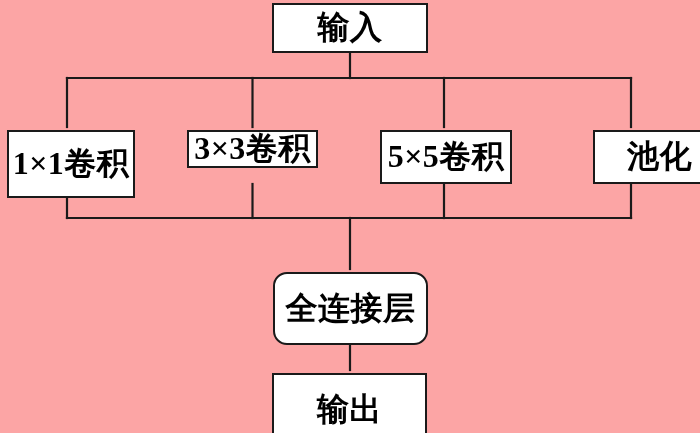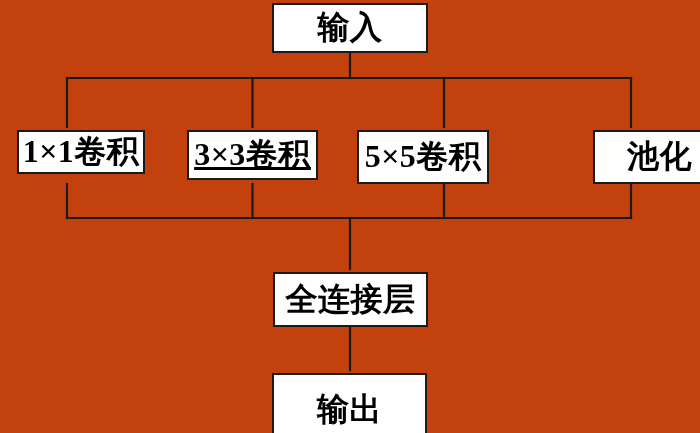--- a/index.html
+++ b/index.html
@@ -4,21 +4,21 @@
 <style>
   html, body {
     margin: 0;
     padding: 0;
     background: #ffffff;
   }
   .canvas {
     position: relative;
     width: 700px;
     height: 433px;
-    background: #c2410c;
+    background: #fca5a5;
     font-family: "Liberation Serif", "DejaVu Serif", serif;
     overflow: hidden;
   }
   .connectors {
     position: absolute;
     left: 0;
     top: 0;
     width: 700px;
     height: 433px;
   }
@@ -35,25 +35,25 @@
     justify-content: center;
     background: #ffffff;
     border: 2.5px solid #1a1a1a;
     font-weight: 700;
     font-size: 32px;
     color: #000000;
     white-space: nowrap;
     letter-spacing: 0.5px;
   }
   #n-input  { left: 272px; top: 3px;   width: 156px; height: 50px; }
-  #n-conv1  { left: 17px;   top: 130px; width: 128px; height: 44px; align-items: center; }
-  #n-conv3  { left: 187px; top: 130px; width: 131px; height: 50px; text-decoration: underline; }
-  #n-conv5  { left: 357px; top: 130px; width: 132px; height: 54px; }
+  #n-conv1  { left: 7px;   top: 130px; width: 128px; height: 68px; align-items: center; }
+  #n-conv3  { left: 187px; top: 130px; width: 131px; height: 38px; }
+  #n-conv5  { left: 380px; top: 130px; width: 132px; height: 54px; }
   #n-pool   { left: 593px; top: 130px; width: 133px; height: 54px; }
-  #n-fc     { left: 273px; top: 272px; width: 155px; height: 55px; }
+  #n-fc     { left: 273px; top: 272px; width: 155px; height: 73px; border-radius: 14px; }
   #n-output { left: 272px; top: 373px; width: 155px; height: 73px; }
 </style>
 </head>
 <body>
 
 <div class="canvas">
 
   <svg class="connectors" viewBox="0 0 700 433" xmlns="http://www.w3.org/2000/svg">
     <defs>
       <marker id="ah" viewBox="0 0 10 10" refX="9.5" refY="5" markerWidth="6.5" markerHeight="6.5" orient="auto-start-reverse">

